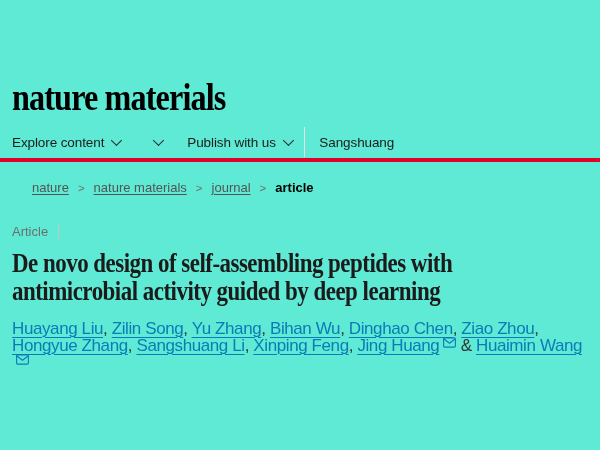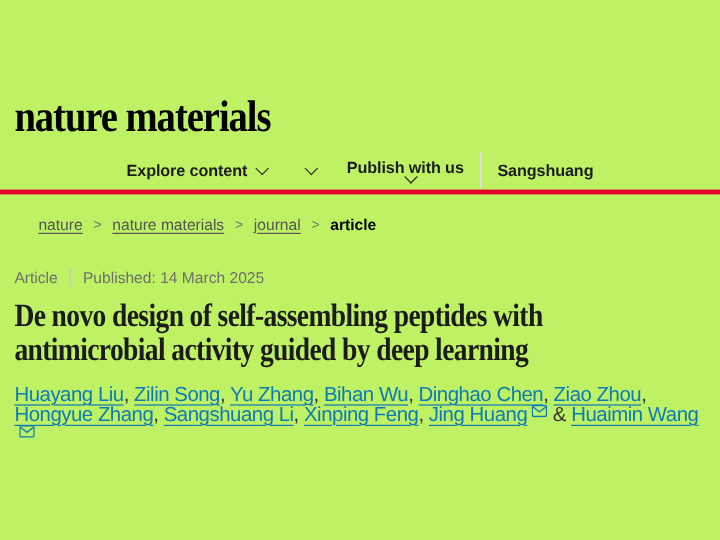--- a/index.html
+++ b/index.html
@@ -1,20 +1,20 @@
 <!DOCTYPE html>
 <html style="--accent-red: #e0002b; --link-blue: #0c7bb8;"><head>
 <meta charset="utf-8">
 <style>
   html, body { margin: 0; padding: 0; background: #ffffff; }
   .page {
     position: relative;
     width: 600px;
     height: 450px;
-    background: #bef264;
+    background: #5eead4;
     overflow: hidden;
     font-family: "Liberation Sans", sans-serif;
     color: #1a1a1a;
   }
 
   
   .masthead-wrap { padding: 79px 0 0 12px; height: 38px; }
   .journal-logo {
     display: inline-block;
     font-family: "Liberation Serif", serif;
@@ -30,28 +30,27 @@
     cursor: pointer;
   }
 
   
   .nav {
     display: flex;
     align-items: center;
     margin: 15px 12px 0 12px;
     height: 20px;
     font-size: 13.5px;
-    font-weight: 700;
+    font-weight: 400;
     letter-spacing: -0.1px;
     color: #1c1c1c;
-    justify-content: center;
   }
   .nav-item { display: inline-flex; align-items: center; cursor: pointer; white-space: nowrap; }
   .nav-item.m26 { margin-right: 26px; }
-  .nav-item.m13 { margin-right: 13px; flex-direction: column; }
+  .nav-item.m13 { margin-right: 13px; }
   .chevron-down {
     display: inline-block;
     width: 6.5px; height: 6.5px;
     border-right: 1.8px solid #2b2b2b;
     border-bottom: 1.8px solid #2b2b2b;
     transform: rotate(45deg) translateY(-1px);
     margin-left: 8px;
     margin-top: -3px;
   }
   .nav-divider {
@@ -176,21 +175,20 @@
     <a class="crumb-link">nature materials</a>
     <span class="crumb-sep">&gt;</span>
     <a class="crumb-link">journal</a>
     <span class="crumb-sep">&gt;</span>
     <span class="crumb-current">article</span>
   </div>
 
   <div class="meta">
     <span>Article</span>
     <span class="meta-divider"></span>
-    <span>Published: 14 March 2025</span>
   </div>
 
   <h1 class="article-title" style="margin-top:9px;margin-bottom:0;">
     <div class="title-line">De novo design of self-assembling peptides with</div>
     <div class="title-line">antimicrobial activity guided by deep learning</div>
   </h1>
 
   <div class="authors">
     <a class="author-link">Huayang Liu</a><span class="author-sep">,</span>
     <a class="author-link">Zilin Song</a><span class="author-sep">,</span>

